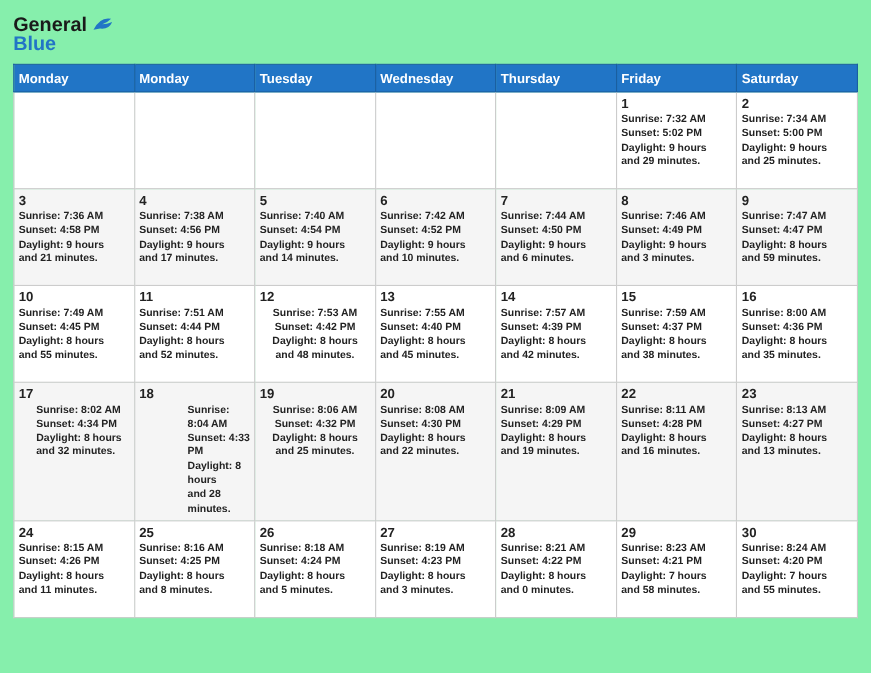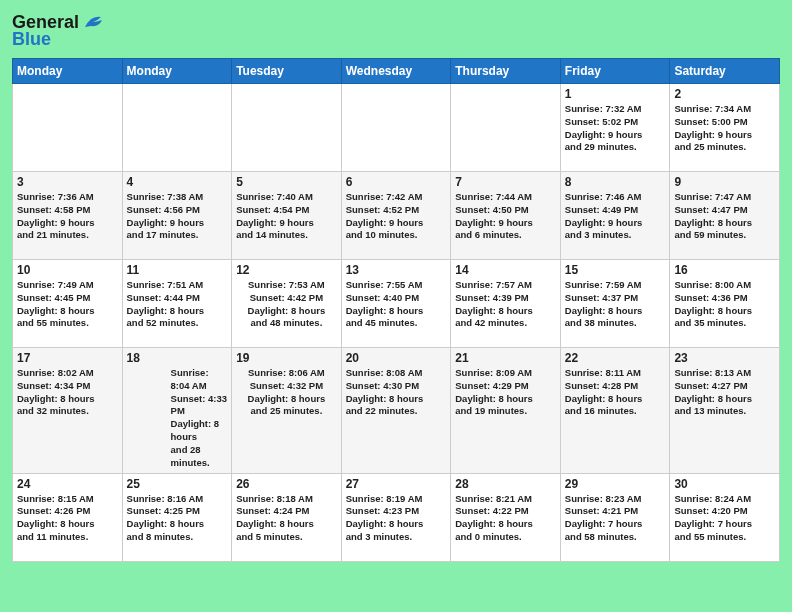--- a/index.html
+++ b/index.html
@@ -237,21 +237,21 @@
             <div class="day-number">16</div>
             <div class="day-info" style="white-space: pre-line;">Sunrise: 8:00 AM
 Sunset: 4:36 PM
 Daylight: 8 hours
 and 35 minutes.</div>
           </td>
         </tr>
         <tr>
           <td>
             <div class="day-number">17</div>
-            <div class="day-info" style="white-space: pre-line;">Sunrise: 8:02 AM
+            <div class="day-info" style="white-space: pre-line; margin-left: 16px;">Sunrise: 8:02 AM
 Sunset: 4:34 PM
 Daylight: 8 hours
 and 32 minutes.</div>
           </td>
           <td>
             <div class="day-number">18</div>
             <div class="day-info" style="white-space: pre-line; margin-left: 44px;">Sunrise: 8:04 AM
 Sunset: 4:33 PM
 Daylight: 8 hours
 and 28 minutes.</div>

